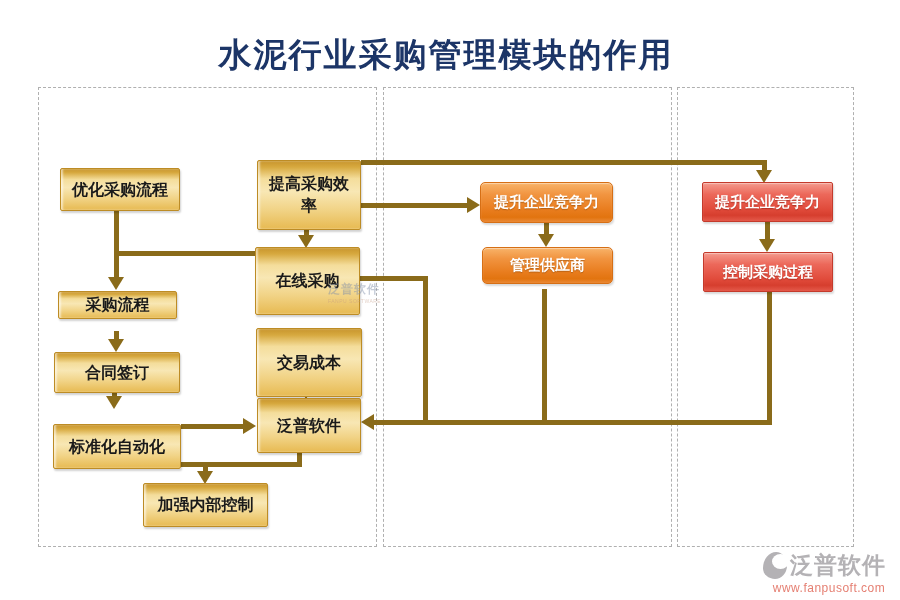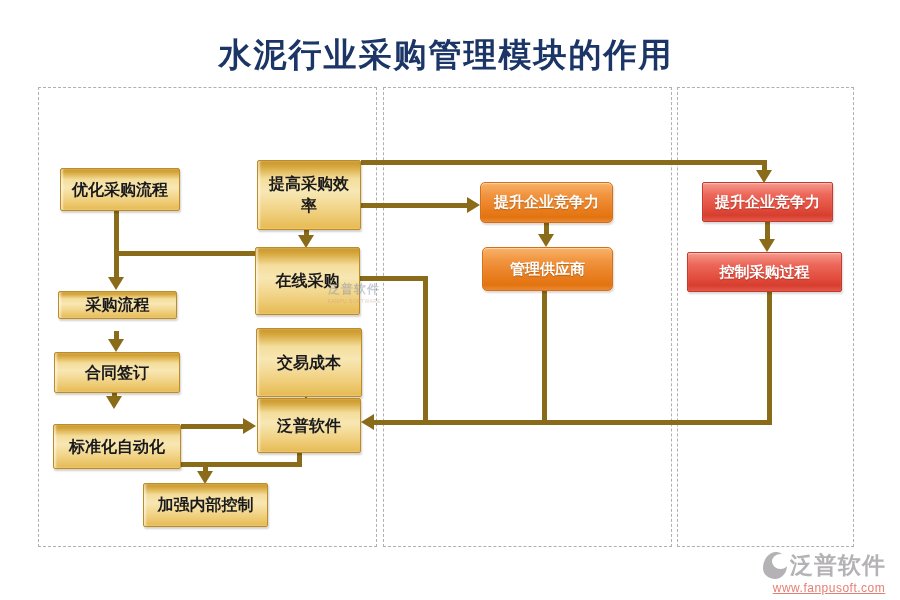--- a/index.html
+++ b/index.html
@@ -35,21 +35,21 @@
             border-bottom:8px solid transparent;border-right:13px solid #8a6b1a;}
 
   .logo{position:absolute;left:763px;top:550px;width:135px;}
   .logo-row{display:flex;align-items:center;}
   .logo-mark{position:relative;width:24px;height:27px;margin-right:3px;}
   .logo-mark .c1{position:absolute;left:0;top:0;width:24px;height:27px;background:#b4b2b5;
                  border-radius:55% 45% 50% 50%/60% 50% 50% 40%;}
   .logo-mark .c2{position:absolute;left:9px;top:2px;width:17px;height:15px;background:#fff;
                  border-radius:50%;}
   .logo-name{font-size:23px;font-weight:bold;color:#b4b2b5;letter-spacing:1px;}
-  .logo-url{font-size:12px;color:#e57f72;letter-spacing:0.5px;margin-top:0px;text-align:center;width:132px;text-decoration:underline;}
+  .logo-url{font-size:12px;color:#e57f72;letter-spacing:0.5px;margin-top:0px;text-align:center;width:132px;}
 
   .watermark{position:absolute;left:328px;top:281px;opacity:0.45;pointer-events:none;}
   .watermark .w1{font-size:12px;font-weight:bold;color:#7f8ea8;letter-spacing:1px;}
   .watermark .w2{font-size:5px;color:#c0957f;letter-spacing:0.5px;}
 </style>
 </head>
 <body>
 
 <div id="stage">
 
@@ -127,24 +127,24 @@
   <div class="node gold" style="left:257px;top:160px;width:104px;height:70px;padding:0 7px;">提高采购效率</div>
   <div class="node gold" style="left:255px;top:247px;width:105px;height:68px;">在线采购</div>
   <div class="node gold" style="left:58px;top:291px;width:119px;height:28px;">采购流程</div>
   <div class="node gold" style="left:54px;top:352px;width:126px;height:41px;">合同签订</div>
   <div class="node gold" style="left:53px;top:424px;width:128px;height:45px;">标准化自动化</div>
   <div class="node gold" style="left:256px;top:328px;width:106px;height:69px;">交易成本</div>
   <div class="node gold" style="left:257px;top:398px;width:104px;height:55px;">泛普软件</div>
   <div class="node gold" style="left:143px;top:483px;width:125px;height:44px;">加强内部控制</div>
 
   <div class="node orange" style="left:480px;top:182px;width:133px;height:41px;">提升企业竞争力</div>
-  <div class="node orange" style="left:482px;top:247px;width:131px;height:44px;">管理供应商</div>
+  <div class="node orange" style="left:482px;top:247px;width:131px;height:37px;">管理供应商</div>
 
   <div class="node red" style="left:702px;top:182px;width:131px;height:40px;">提升企业竞争力</div>
-  <div class="node red" style="left:687px;top:252px;width:155px;height:40px;">控制采购过程</div>
+  <div class="node red" style="left:703px;top:252px;width:130px;height:40px;">控制采购过程</div>
 
   <div class="watermark">
     <div class="w1">泛普软件</div>
     <div class="w2">FANPU SOFTWARE</div>
   </div>
 
   <div class="logo">
     <div class="logo-row">
       <div class="logo-mark">
         <div class="c1"></div>

